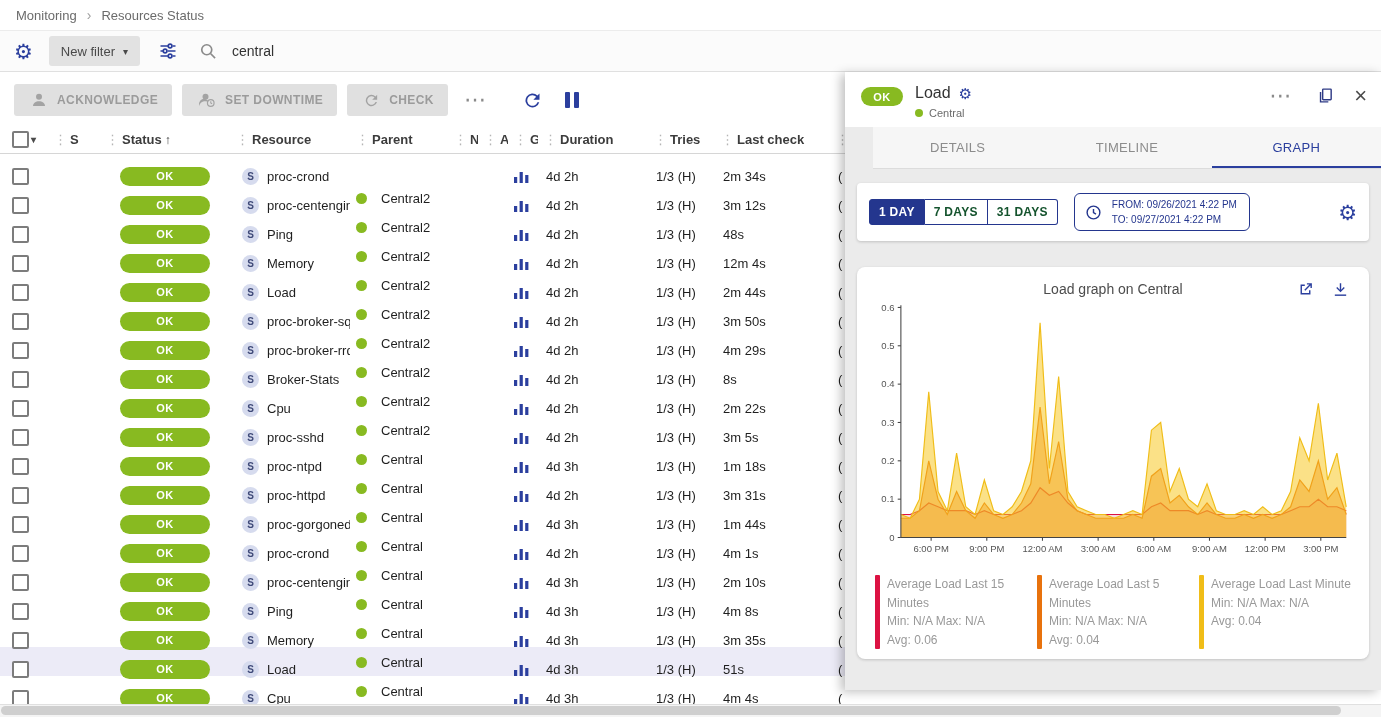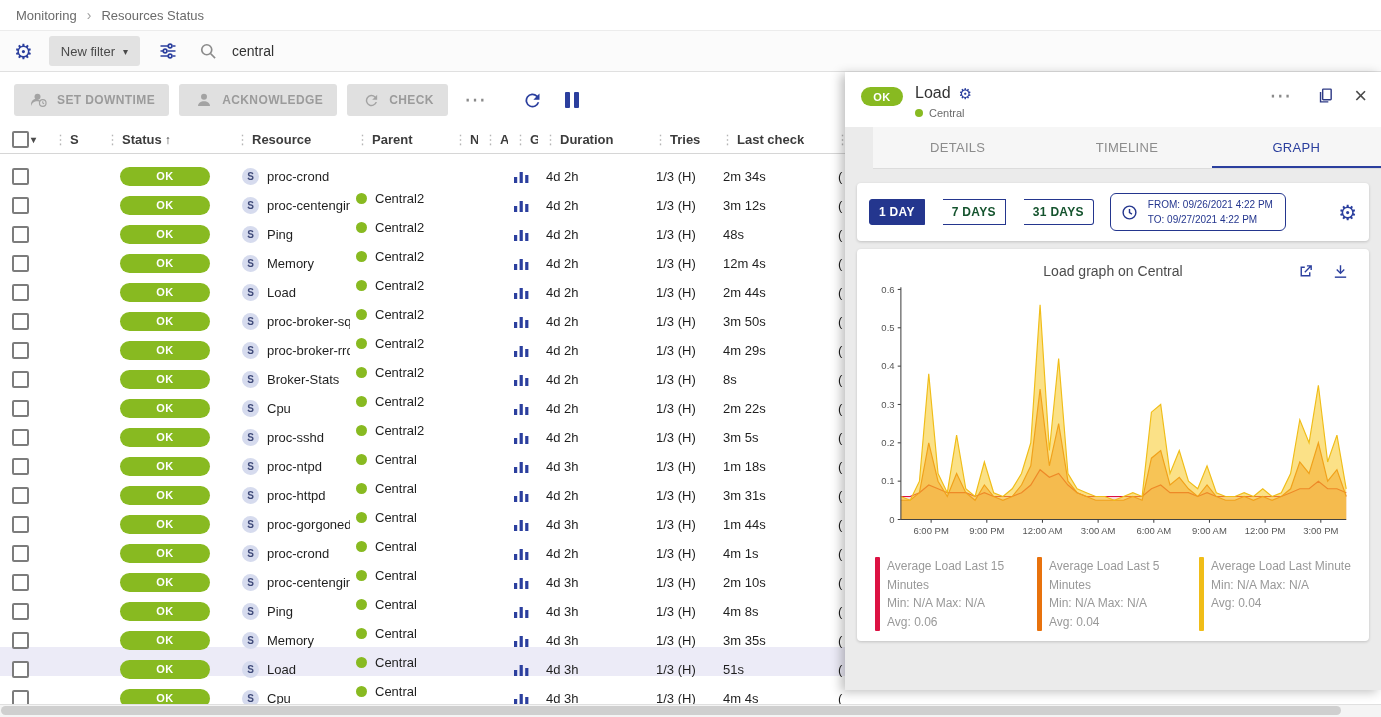--- a/index.html
+++ b/index.html
@@ -39,21 +39,21 @@
   .t-head{height:27px;border-bottom:1px solid #d6d6d6;font-size:13px;color:#3c3c3c;font-weight:bold;}
   .th{display:flex;align-items:center;gap:3px;padding-left:6px;height:100%;overflow:hidden;}
   .drag-dots{color:#b5b5b5;font-size:13px;font-weight:normal;}
   .sort-arrow{font-size:12px;color:#3c3c3c;}
   .row{height:29px;font-size:13px;color:#1f1f1f;cursor:pointer;}
   .row.selected{background:#ecebf7;}
   .cell{display:flex;align-items:center;height:100%;overflow:hidden;white-space:nowrap;}
   .c-check{padding-left:12px;gap:2px;}
   .c-status{justify-content:center;}
   .c-res{padding-left:12px;gap:8px;}
-  .c-parent{padding-left:6px;gap:8px;margin-top:44px;}
+  .c-parent{padding-left:6px;gap:14px;margin-top:44px;}
   .c-g{padding-left:6px;}
   .c-dur,.c-tries,.c-last,.c-info{padding-left:8px;}
   .checkbox{width:17px;height:17px;border:2px solid #7c7c7c;border-radius:2px;box-sizing:border-box;background:#fff;flex:none;}
   .badge-ok{min-width:90px;height:19px;border-radius:10px;background:#88ba21;color:#fff;font-size:11px;font-weight:bold;
             display:flex;align-items:center;justify-content:center;letter-spacing:.6px;box-sizing:border-box;}
   .badge-ok.small{min-width:42px;padding:0 10px;}
   .s-chip{width:17px;height:17px;border-radius:50%;background:#d6dbee;color:#3f4a79;font-size:10px;font-weight:bold;
           display:flex;align-items:center;justify-content:center;flex:none;}
   .parent-dot{width:11px;height:11px;border-radius:50%;background:#88ba21;flex:none;}
   .dot-green{width:8px;height:8px;border-radius:50%;background:#88ba21;flex:none;}
@@ -68,32 +68,32 @@
   .ph-sub{display:flex;align-items:center;gap:6px;margin-top:5px;font-size:11px;color:#6b6b6b;}
   .ph-actions{margin-left:auto;display:flex;align-items:center;gap:18px;color:#4a4a4a;}
   .close-x{font-size:22px;color:#4a4a4a;line-height:1;cursor:pointer;}
   .tabs{display:flex;background:#f6f6f6;border-bottom:1px solid #dcdcdc;margin-left:28px;}
   .tab{flex:1;text-align:center;padding:13px 0 11px;font-size:13px;letter-spacing:.3px;color:#8c8c8c;
        border-bottom:2px solid transparent;cursor:pointer;}
   .tab.active{color:#2b3f9e;border-bottom-color:#2b3f9e;}
   .panel-body{flex:1;padding:14px 12px;overflow:hidden;}
   .card{background:#fff;border-radius:4px;box-shadow:0 1px 3px rgba(0,0,0,.18);}
   .range-card{display:flex;align-items:center;gap:16px;padding:10px 12px;}
-  .btn-group{display:flex;gap:18px;}
+  .btn-group{display:flex;}
   .time-btn{border:1px solid #24368e;background:#fff;color:#14532d;font-size:12px;font-weight:bold;padding:5px 9px;
             font-family:inherit;letter-spacing:.3px;cursor:pointer;}
   .time-btn + .time-btn{border-left:none;}
   .time-btn:first-child{border-radius:3px 0 0 3px;}
   .time-btn:last-child{border-radius:0 3px 3px 0;}
   .time-btn.selected{background:#24368e;color:#fff;}
   .range-box{display:flex;align-items:center;gap:8px;border:1px solid #24368e;border-radius:6px;
              padding:3px 12px 3px 8px;color:#24368e;cursor:pointer;}
   .range-lines{font-size:10px;line-height:1.5;}
   .range-gear{margin-left:auto;}
-  .chart-card{margin-top:8px;padding:10px 8px 4px;position:relative;}
+  .chart-card{margin-top:26px;padding:10px 8px 4px;position:relative;border-radius:8px;}
   .chart-title-row{position:relative;text-align:center;font-size:14px;color:#4c4c4c;padding:4px 0 2px;}
   .chart-icons{position:absolute;right:10px;top:2px;display:flex;gap:14px;}
   .legend{display:flex;gap:10px;padding:6px 10px 6px;}
   .legend-item{flex:1;display:flex;gap:7px;}
   .legend-bar{width:5px;border-radius:1px;flex:none;}
   .legend-text{font-size:12px;color:#999;line-height:1.55;}
 
   
   .scrollbar{position:absolute;left:0;right:0;bottom:0;height:12px;background:#f4f4f4;border-top:1px solid #e0e0e0;z-index:20;}
   .scroll-thumb{position:absolute;left:1px;top:1px;height:9px;width:1340px;background:#cfcfcf;border-radius:5px;}
@@ -131,37 +131,37 @@
         </svg>
       </span>
       <input class="search-input" value="central" style="">
     </span>
   </div>
 
   <div class="main">
     <div class="actions-bar">
       <button class="action-btn">
         <span class="icon-btn">
+          <svg width="18" height="18" viewBox="0 0 24 24" fill="#a3a3a3">
+              <circle cx="12" cy="7.5" r="4"></circle>
+              <path d="M4 20c0-4.2 3.8-6.5 8-6.5s8 2.3 8 6.5z"></path>
+            </svg>
+        </span>
+        <span>ACKNOWLEDGE</span>
+      </button>
+      <button class="action-btn">
+        <span class="icon-btn">
           <svg width="18" height="18" viewBox="0 0 24 24">
               <circle cx="10" cy="7.5" r="4" fill="#a3a3a3"></circle>
               <path d="M2 20c0-4.2 3.6-6.5 8-6.5 1.5 0 3 .3 4.2.9A6.5 6.5 0 0 0 2 20z" fill="#a3a3a3"></path>
               <circle cx="17" cy="16" r="4.4" fill="none" stroke="#a3a3a3" stroke-width="1.6"></circle>
               <path d="M17 13.8V16l1.8 1" fill="none" stroke="#a3a3a3" stroke-width="1.4"></path>
             </svg>
         </span>
         <span>SET DOWNTIME</span>
-      </button>
-      <button class="action-btn">
-        <span class="icon-btn">
-          <svg width="18" height="18" viewBox="0 0 24 24" fill="#a3a3a3">
-              <circle cx="12" cy="7.5" r="4"></circle>
-              <path d="M4 20c0-4.2 3.8-6.5 8-6.5s8 2.3 8 6.5z"></path>
-            </svg>
-        </span>
-        <span>ACKNOWLEDGE</span>
       </button>
       <button class="action-btn">
         <span class="icon-btn">
           <svg width="17" height="17" viewBox="0 0 24 24" fill="#a3a3a3">
               <path d="M17.65 6.35A8 8 0 1 0 19.73 14h-2.08a6 6 0 1 1-1.41-6.24L13 11h7V4z"></path>
             </svg>
         </span>
         <span>CHECK</span>
       </button>
       <button class="more-dots">⋯</button>

